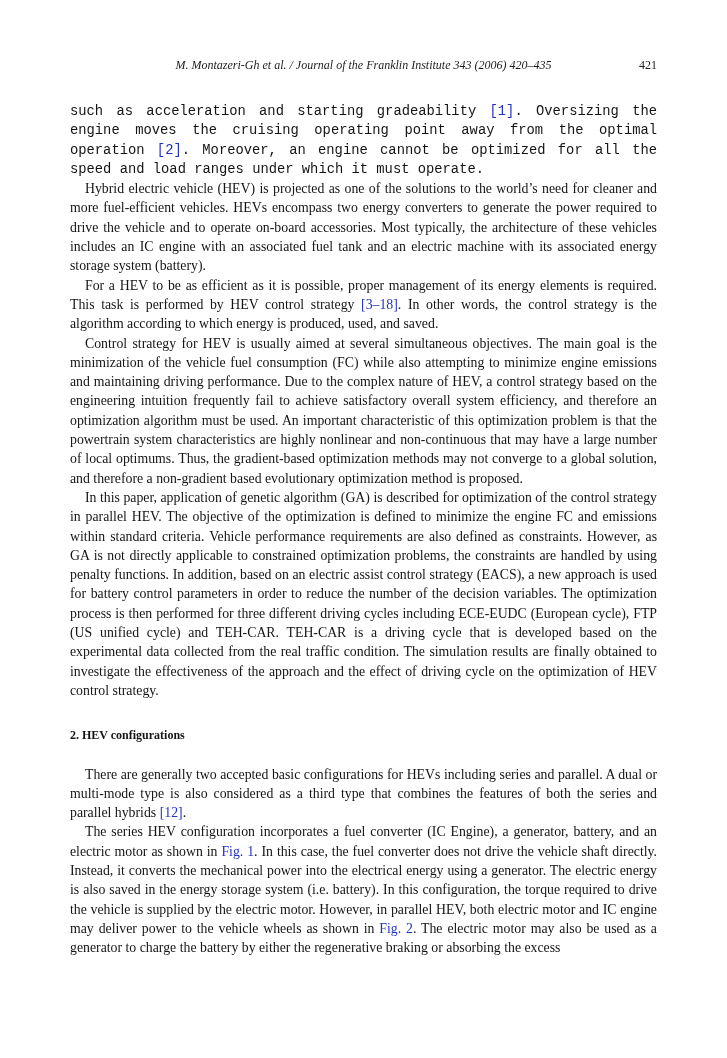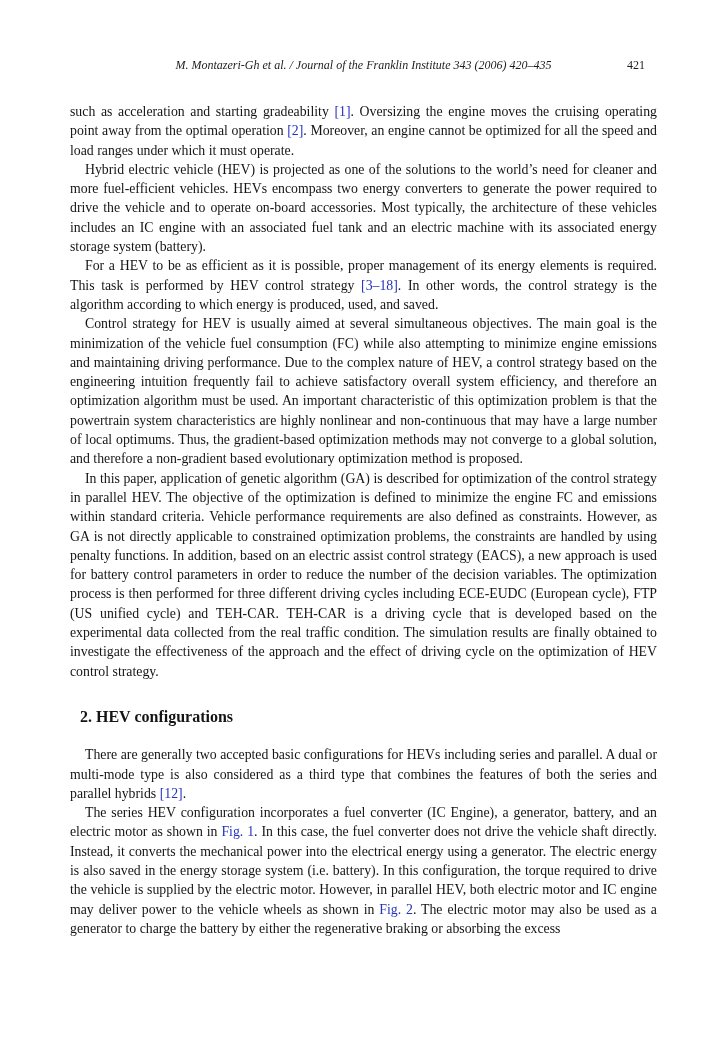--- a/index.html
+++ b/index.html
@@ -22,37 +22,37 @@
     position: relative;
     font-size: 12px;
     font-style: italic;
     text-align: center;
     color: #1c1c1c;
     margin-bottom: 28px;
     height: 16px;
   }
   .running-head .pagenum {
     position: absolute;
-    right: 12px;
+    right: 0;
     top: 0;
     font-style: normal;
   }
   .body-text {
     font-size: 13.8px;
     line-height: 19.3px;
     text-align: justify;
   }
   p.para { text-indent: 15px; }
-  p.para.noindent { text-indent: 0; }
+  p.para.noindent { text-indent: 0; font-family: Liberation Mono, monospace; }
   .ref-link { color: var(--link-color, #2433bd); cursor: pointer; }
   h2.section {
-    font-size: 16px;
+    font-size: 12px;
     font-weight: bold;
     text-align: left;
-    margin: 26px 0 19px 10px;
+    margin: 26px 0 19px 0;
     text-indent: 0;
   }
 </style>
 </head>
 <body>
 
 <div class="page">
 
   <div class="running-head">
     <span>M. Montazeri-Gh et al. / Journal of the Franklin Institute 343 (2006) 420–435</span>

